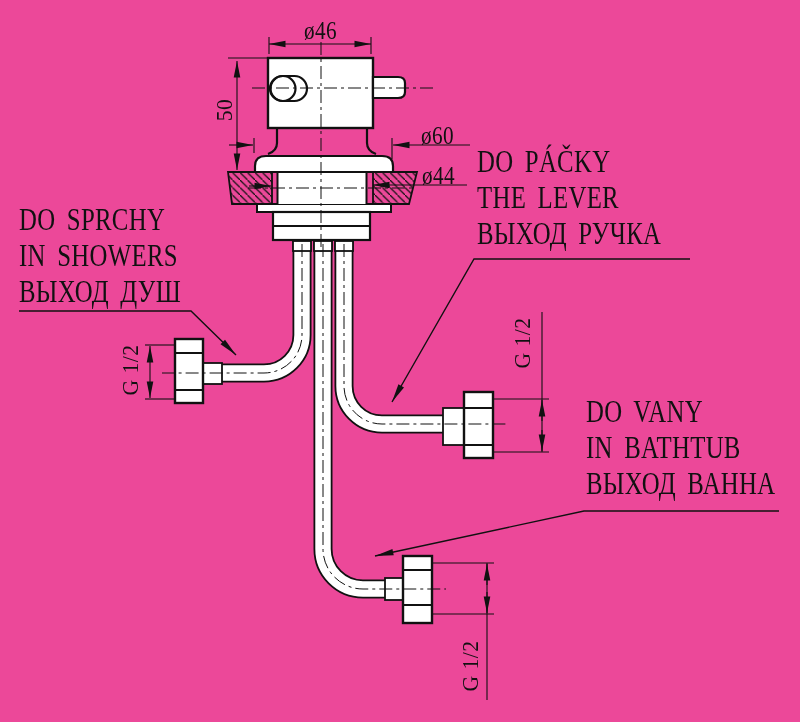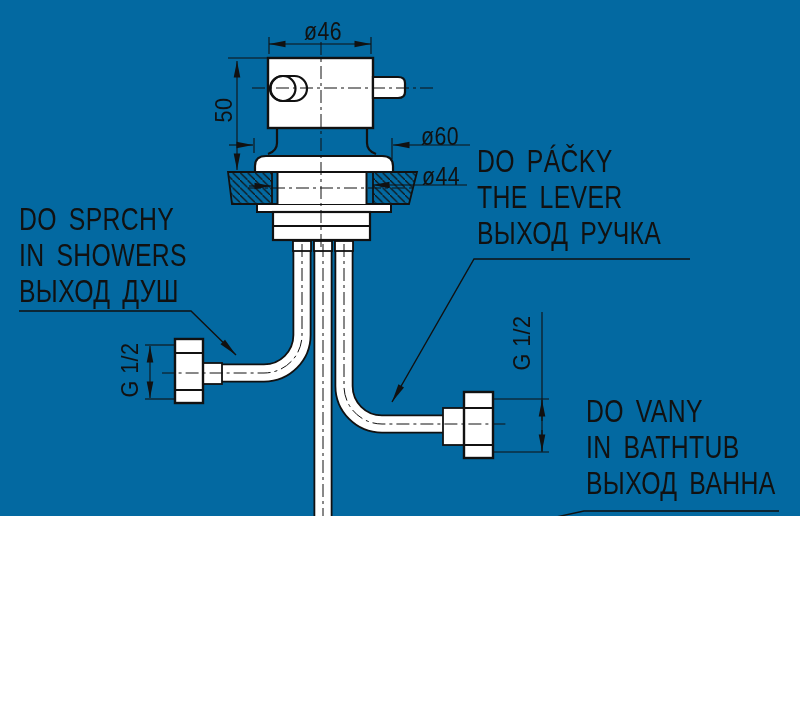--- a/index.html
+++ b/index.html
@@ -1,17 +1,17 @@
 <!DOCTYPE html>
 <html><head>
 <meta charset="utf-8">
 <style>
   html,body{margin:0;padding:0;background:#fff;}
-  .canvas{position:relative;width:800px;height:516px;background:#0369a1;overflow:hidden;
-          font-family:Liberation Sans, sans-serif;color:#111;}
+  .canvas{position:relative;width:800px;height:722px;background:#ec4899;overflow:hidden;
+          font-family:Liberation Serif, serif;color:#111;}
   .canvas svg{position:absolute;left:0;top:0;}
   .lbl{position:absolute;font-size:31px;line-height:36px;letter-spacing:.4px;word-spacing:6px;
        white-space:nowrap;transform:scaleX(.8);transform-origin:0 0;}
   .lbl span{display:block;}
   .dim{position:absolute;font-size:25px;white-space:nowrap;letter-spacing:.5px;
        transform:scaleX(.85);transform-origin:0 0;}
   .vdim{position:absolute;font-size:24px;white-space:nowrap;letter-spacing:.5px;
         transform:translate(-50%,-50%) rotate(-90deg) scaleX(.9);}
 </style>
 </head>

